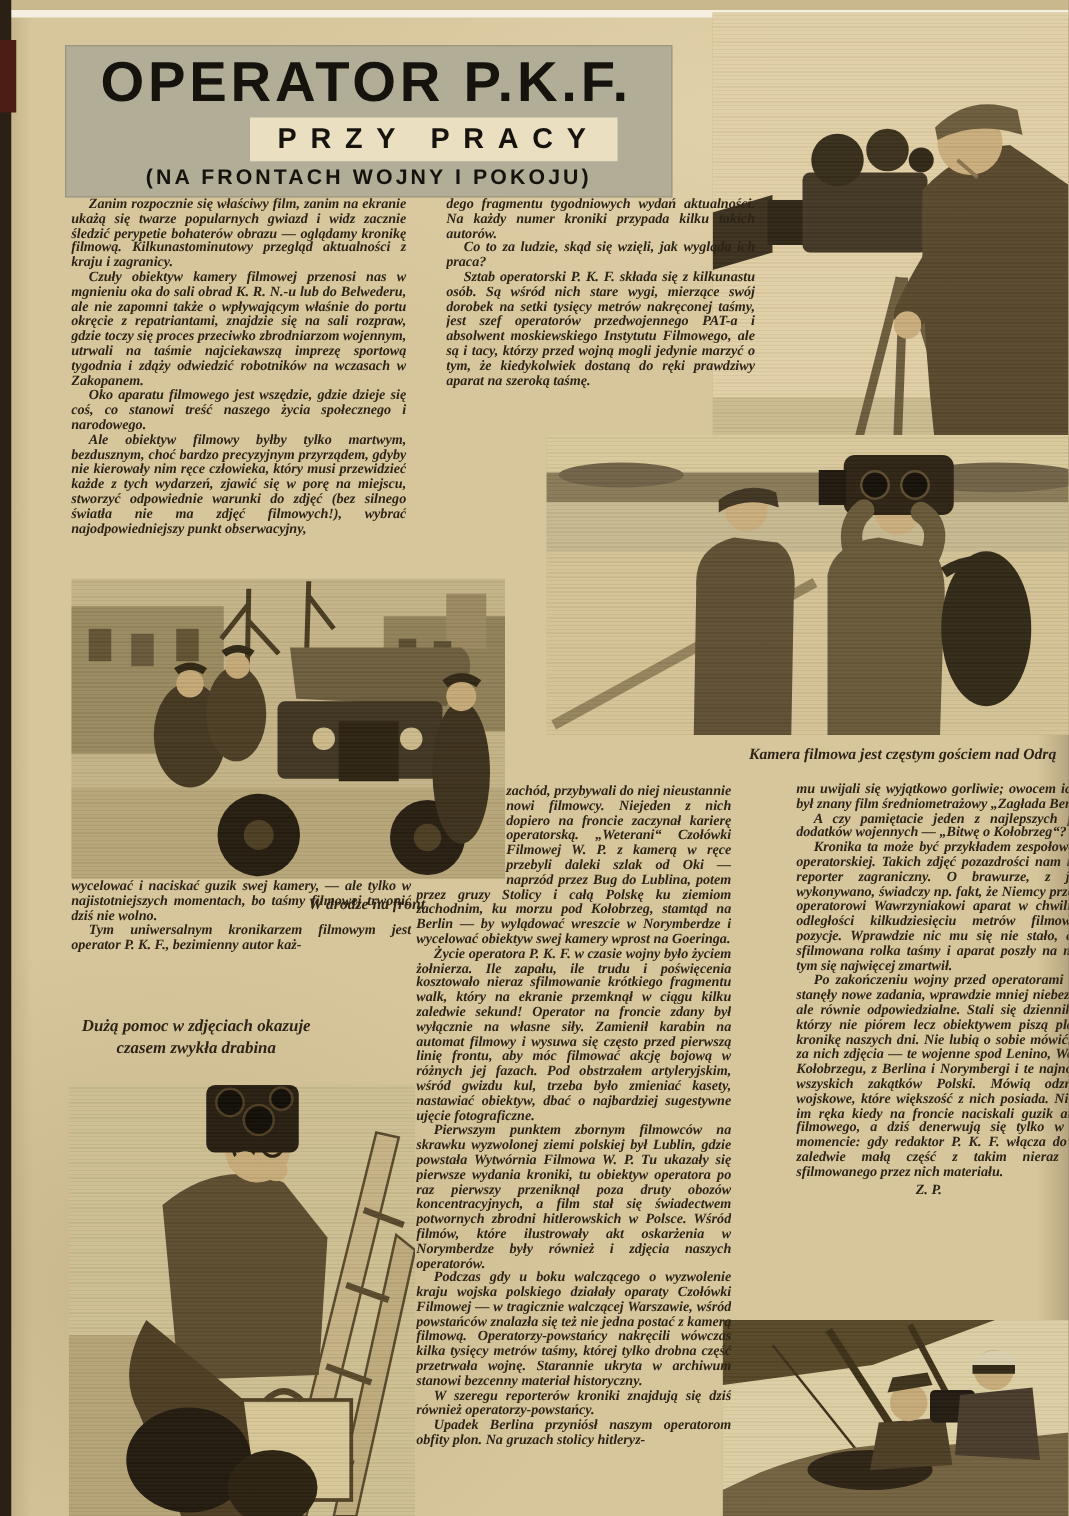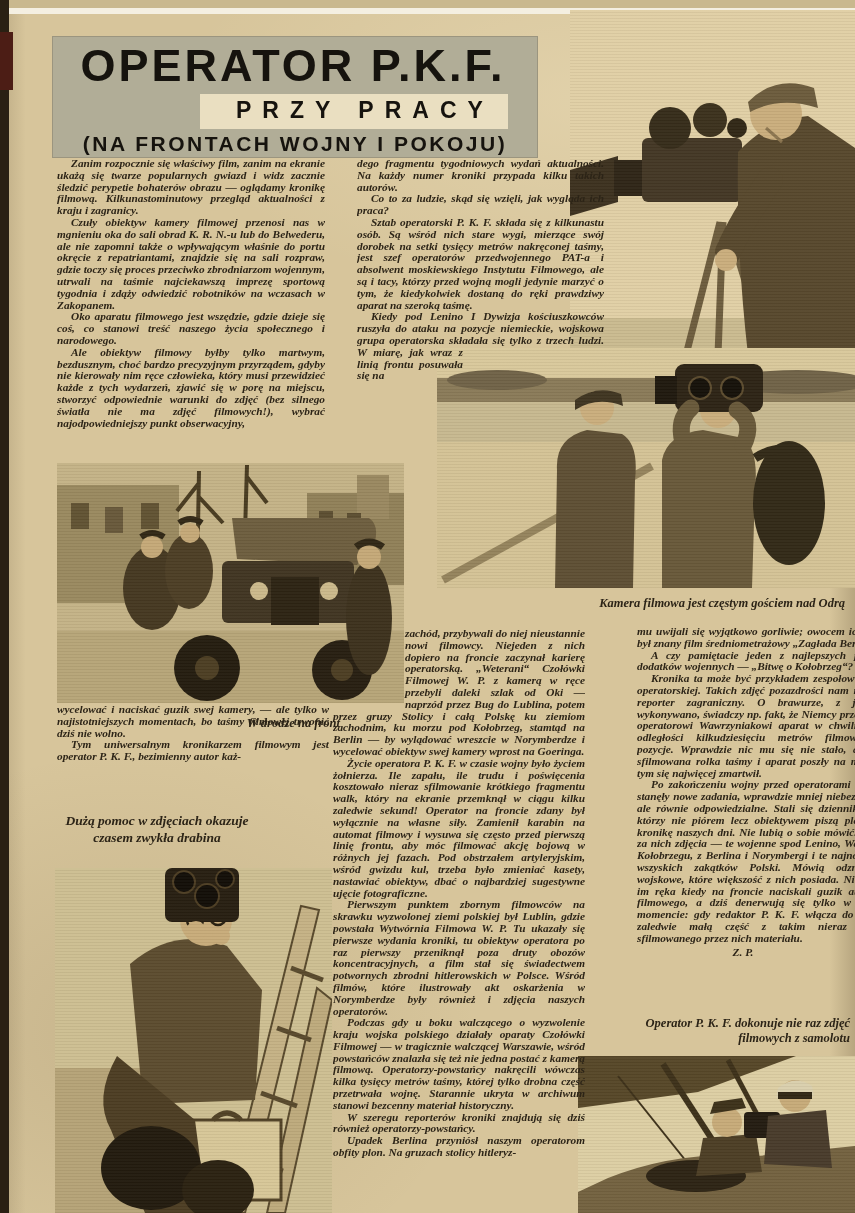--- a/index.html
+++ b/index.html
@@ -14,25 +14,25 @@
   .edge-top-paper{position:absolute;left:0;top:0;width:855px;height:8px;background:#c9b88e;}
   .edge-top-white{position:absolute;left:0;top:8px;width:855px;height:6px;background:#f4efe1;}
   .scan-mark{position:absolute;left:0;top:32px;width:13px;height:58px;background:#4c1d15;}
 
   
   .panel{position:absolute;left:52px;top:36px;width:486px;height:122px;background:#b1ad97;
          box-shadow:0 0 0 1px rgba(90,80,55,.25) inset;}
   .m-title{position:absolute;left:0;right:4px;top:4px;text-align:center;
            font-family:"Liberation Sans", sans-serif;font-weight:700;font-size:45px;
            letter-spacing:3px;color:#16130e;white-space:nowrap;}
-  .m-strip{position:absolute;left:148px;top:58px;background:#eadfc1;padding:3px 14px 5px 36px;
+  .m-strip{position:absolute;left:148px;top:58px;background:#eadfc1;padding:3px 14px 5px 22px;
            font-family:"Liberation Sans", sans-serif;font-weight:700;font-size:23px;
            letter-spacing:11px;color:#16130e;white-space:nowrap;}
   .m-tag{position:absolute;left:0;right:0;top:96px;text-align:center;
-         font-family:"Liberation Sans", sans-serif;font-weight:700;font-size:21px;
+         font-family:"Liberation Sans", sans-serif;font-weight:700;font-size:17px;
          letter-spacing:2.5px;color:#16130e;white-space:nowrap;}
 
   
   .col{position:absolute;font-weight:700;font-size:11.3px;line-height:11.8px;
        text-align:justify;color:#2c2417;overflow:hidden;font-style:italic;}
   .para{margin:0;text-indent:14px;}
   .cont{text-indent:0;}
   .sig{margin:2px 44px 0 0;text-align:center;font-weight:700;}
   .sp1{float:right;width:1px;height:192px;}
   .sp2{float:right;clear:right;width:142px;height:116px;}
@@ -189,41 +189,39 @@
       <circle cx="149" cy="66" r="15" fill="#c6aa79"></circle>
       <polygon points="132,58 168,52 164,42 136,46" fill="#3a2f19"></polygon>
       <rect x="166" y="56" width="36" height="26" rx="4" fill="#201910"></rect>
       <circle cx="200" cy="68" r="7" fill="#0f0b06"></circle>
       <path d="M190 60 L248 54 L254 112 L186 108 Z" fill="#46392a"></path>
       <circle cx="217" cy="40" r="16" fill="#c6aa79"></circle>
       <path d="M200 32 Q217 18 234 30 L236 40 Q217 32 198 42 Z" fill="#d9cfae"></path>
       <rect x="200" y="36" width="34" height="7" fill="#2e2514"></rect>
     </svg>
   </div>
-  <div class="caption" style="left:592px;top:1016px;width:258px;">Operator P. K. F. dokonuje nie raz zdjęć filmowych z samolotu</div>
 
   <div class="col" style="left:57px;top:158px;width:268px;height:302px;">
     <p class="para">Zanim rozpocznie się właściwy film, zanim na ekranie ukażą się twarze popularnych gwiazd i widz zacznie śledzić perypetie bohaterów obrazu — oglądamy kronikę filmową. Kilkunastominutowy przegląd aktualności z kraju i zagranicy.</p>
     <p class="para">Czuły obiektyw kamery filmowej przenosi nas w mgnieniu oka do sali obrad K. R. N.-u lub do Belwederu, ale nie zapomni także o wpływającym właśnie do portu okręcie z repatriantami, znajdzie się na sali rozpraw, gdzie toczy się proces przeciwko zbrodniarzom wojennym, utrwali na taśmie najciekawszą imprezę sportową tygodnia i zdąży odwiedzić robotników na wczasach w Zakopanem.</p>
     <p class="para">Oko aparatu filmowego jest wszędzie, gdzie dzieje się coś, co stanowi treść naszego życia społecznego i narodowego.</p>
     <p class="para">Ale obiektyw filmowy byłby tylko martwym, bezdusznym, choć bardzo precyzyjnym przyrządem, gdyby nie kierowały nim ręce człowieka, który musi przewidzieć każde z tych wydarzeń, zjawić się w porę na miejscu, stworzyć odpowiednie warunki do zdjęć (bez silnego światła nie ma zdjęć filmowych!), wybrać najodpowiedniejszy punkt obserwacyjny,</p>
   </div>
 
   <div class="col" style="left:57px;top:704px;width:272px;height:70px;">
     <p class="para cont">wycelować i naciskać guzik swej kamery, — ale tylko w najistotniejszych momentach, bo taśmy filmowej trwonić dziś nie wolno.</p>
     <p class="para">Tym uniwersalnym kronikarzem filmowym jest operator P. K. F., bezimienny autor każ-</p>
   </div>
 
   <div class="col" style="left:333px;top:158px;width:248px;height:306px;margin-left:24px;">
     <div class="sp1"></div>
     <div class="sp2"></div>
     <p class="para cont">dego fragmentu tygodniowych wydań aktualności. Na każdy numer kroniki przypada kilku takich autorów.</p>
     <p class="para">Co to za ludzie, skąd się wzięli, jak wygląda ich praca?</p>
     <p class="para">Sztab operatorski P. K. F. składa się z kilkunastu osób. Są wśród nich stare wygi, mierzące swój dorobek na setki tysięcy metrów nakręconej taśmy, jest szef operatorów przedwojennego PAT-a i absolwent moskiewskiego Instytutu Filmowego, ale są i tacy, którzy przed wojną mogli jedynie marzyć o tym, że kiedykolwiek dostaną do ręki prawdziwy aparat na szeroką taśmę.</p>
-    <p class="para">Kiedy pod Lenino I Dywizja kościuszkowców ruszyła do ataku na pozycje niemieckie, wojskowa grupa operatorska składała się tylko z trzech ludzi. W miarę, jak wraz z linią frontu posuwała się na</p>
   </div>
 
   <div class="col" style="left:333px;top:628px;width:252px;height:585px;">
     <div class="sp3"></div>
     <p class="para cont">zachód, przybywali do niej nieustannie nowi filmowcy. Niejeden z nich dopiero na froncie zaczynał karierę operatorską. „Weterani“ Czołówki Filmowej W. P. z kamerą w ręce przebyli daleki szlak od Oki — naprzód przez Bug do Lublina, potem przez gruzy Stolicy i całą Polskę ku ziemiom zachodnim, ku morzu pod Kołobrzeg, stamtąd na Berlin — by wylądować wreszcie w Norymberdze i wycelować obiektyw swej kamery wprost na Goeringa.</p>
     <p class="para">Życie operatora P. K. F. w czasie wojny było życiem żołnierza. Ile zapału, ile trudu i poświęcenia kosztowało nieraz sfilmowanie krótkiego fragmentu walk, który na ekranie przemknął w ciągu kilku zaledwie sekund! Operator na froncie zdany był wyłącznie na własne siły. Zamienił karabin na automat filmowy i wysuwa się często przed pierwszą linię frontu, aby móc filmować akcję bojową w różnych jej fazach. Pod obstrzałem artyleryjskim, wśród gwizdu kul, trzeba było zmieniać kasety, nastawiać obiektyw, dbać o najbardziej sugestywne ujęcie fotograficzne.</p>
     <p class="para">Pierwszym punktem zbornym filmowców na skrawku wyzwolonej ziemi polskiej był Lublin, gdzie powstała Wytwórnia Filmowa W. P. Tu ukazały się pierwsze wydania kroniki, tu obiektyw operatora po raz pierwszy przeniknął poza druty obozów koncentracyjnych, a film stał się świadectwem potwornych zbrodni hitlerowskich w Polsce. Wśród filmów, które ilustrowały akt oskarżenia w Norymberdze były również i zdjęcia naszych operatorów.</p>
     <p class="para">Podczas gdy u boku walczącego o wyzwolenie kraju wojska polskiego działały oparaty Czołówki Filmowej — w tragicznie walczącej Warszawie, wśród powstańców znalazła się też nie jedna postać z kamerą filmową. Operatorzy-powstańcy nakręcili wówczas kilka tysięcy metrów taśmy, której tylko drobna część przetrwała wojnę. Starannie ukryta w archiwum stanowi bezcenny materiał historyczny.</p>
     <p class="para">W szeregu reporterów kroniki znajdują się dziś również operatorzy-powstańcy.</p>
     <p class="para">Upadek Berlina przyniósł naszym operatorom obfity plon. Na gruzach stolicy hitleryz-</p>

